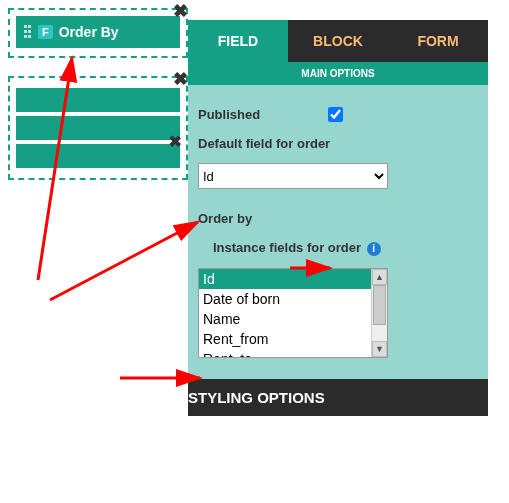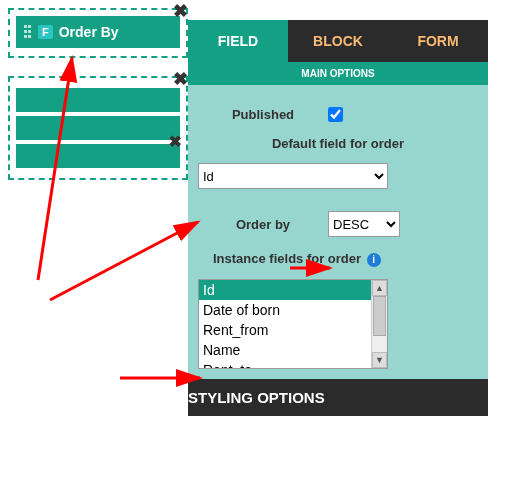--- a/index.html
+++ b/index.html
@@ -121,21 +121,20 @@
   .row-field {
     display: flex;
     align-items: center;
     margin: 10px 0 14px 0;
   }
   .label {
     width: 130px;
     color: #333;
     font-size: 13px;
     font-weight: bold;
-    text-align: center;
   }
   select.wide {
     width: 190px;
     height: 26px;
     font-size: 13px;
     background: #fff;
     border: 1px solid #999;
   }
   select.small {
     width: 72px;
@@ -252,36 +251,33 @@
       <input type="checkbox" checked="" style="">
     </div>
 
     <div class="label" style="width:auto;margin-bottom:12px;">Default field for order</div>
     <select class="wide">
       <option>Id</option>
     </select>
 
     <div class="row-field" style="margin-top:22px;">
       <span class="label" style="width:130px;">Order by</span>
-      <select class="small">
-        <option>DESC</option>
-      </select>
     </div>
 
     <div style="margin-top:8px;margin-bottom:12px;padding-left:15px;">
       <span class="label" style="width:auto;display:inline;">Instance fields for order</span>
       <span class="info-icon">i</span>
     </div>
 
     <div class="listbox-wrap">
       <div class="listbox" id="listbox">
           <div class="lb-item selected">Id</div>
           <div class="lb-item">Date of born</div>
+          <div class="lb-item">Name</div>
           <div class="lb-item">Rent_from</div>
-          <div class="lb-item">Name</div>
           <div class="lb-item">Rent_to</div>
         </div>
       <div class="scrollbar">
         <div class="sb-btn">▲</div>
         <div class="sb-track">
           <div class="sb-thumb"></div>
         </div>
         <div class="sb-btn sb-down">▼</div>
       </div>
     </div>

